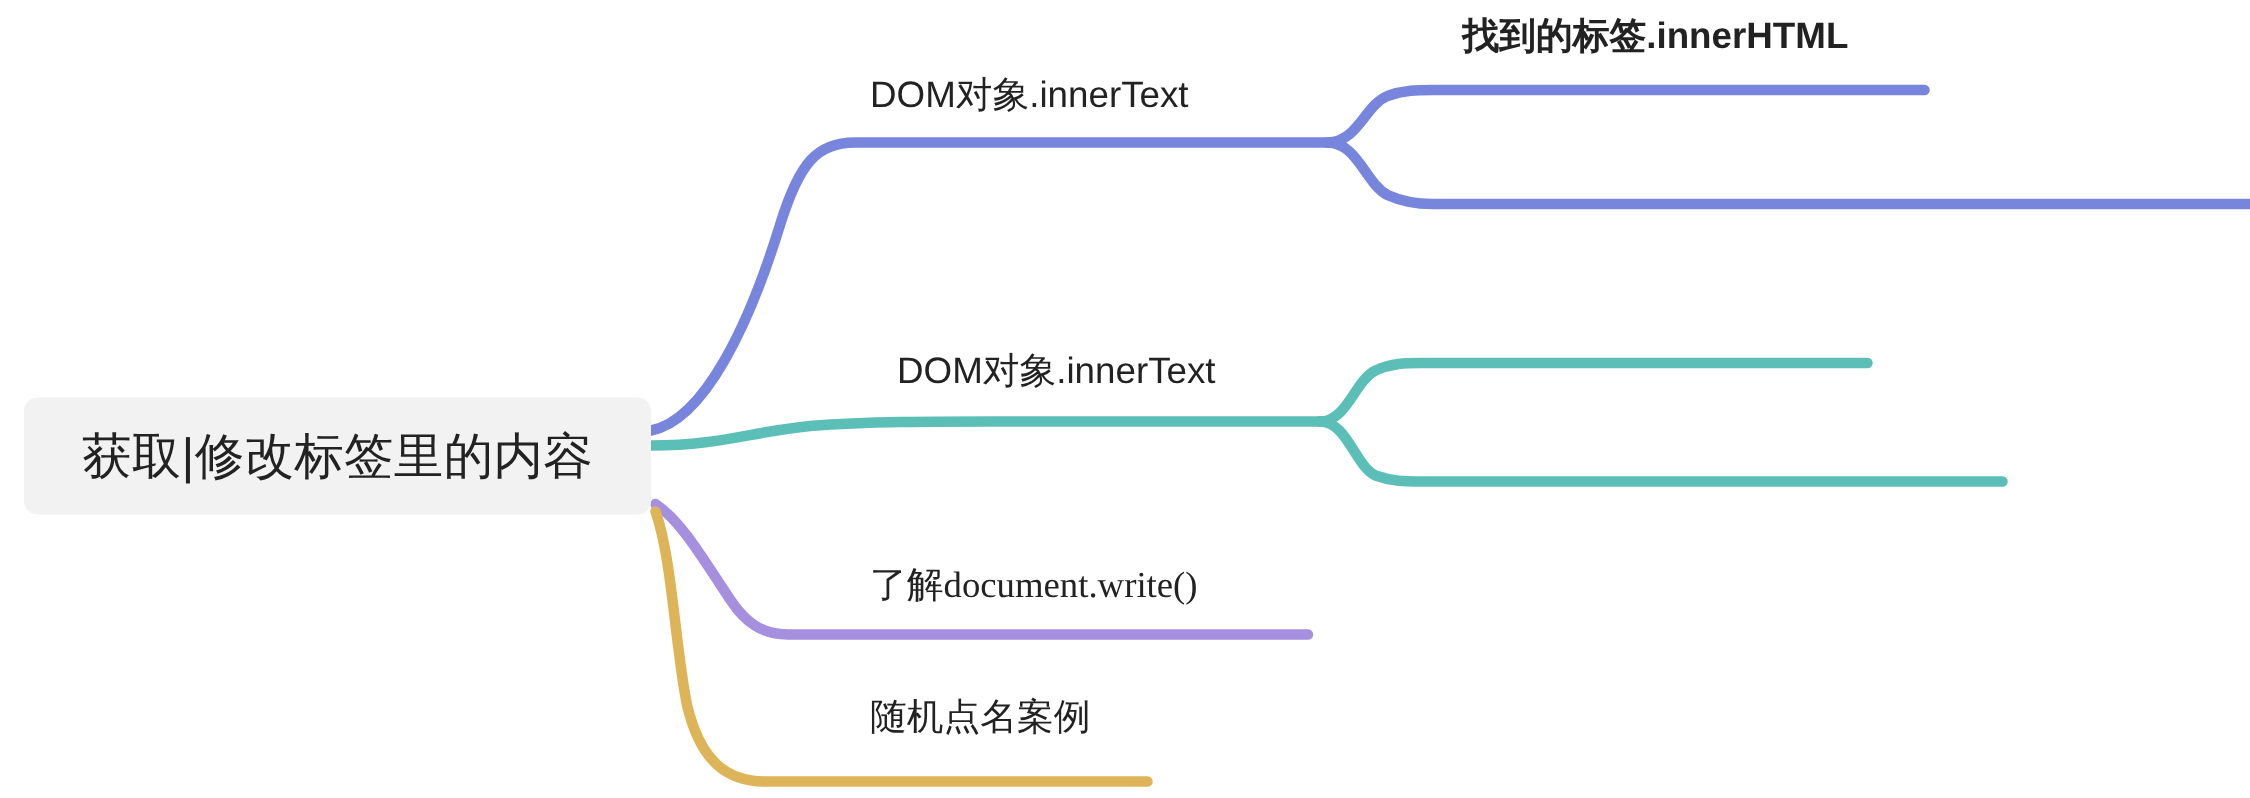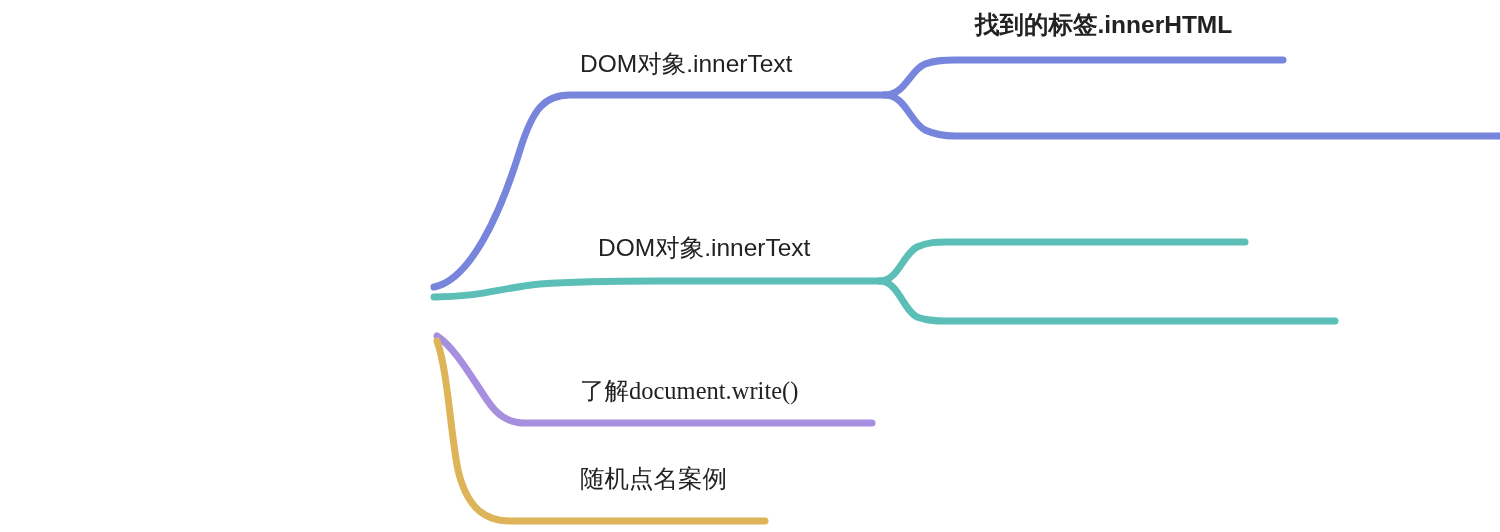--- a/index.html
+++ b/index.html
@@ -79,20 +79,23 @@
 
     <path d="M 434 297 C 480 297 500 288 540 284 C 580 281 620 281 660 281 L 880 281" fill="none" stroke="#5bbfb8" stroke-width="7" stroke-linecap="round"></path>
     <path d="M 880 281 C 898 281 903 254 917 247 C 928 242 937 242 947 242 L 1245 242" fill="none" stroke="#5bbfb8" stroke-width="7" stroke-linecap="round"></path>
     <path d="M 880 281 C 898 281 903 310 917 317 C 928 321 937 321 947 321 L 1335 321" fill="none" stroke="#5bbfb8" stroke-width="7" stroke-linecap="round"></path>
 
     <path d="M 437 336 C 455 348 470 375 487 400 C 497 415 508 423 525 423 L 872 423" fill="none" stroke="#a78fe0" stroke-width="7" stroke-linecap="round"></path>
 
     <path d="M 437 341 C 448 372 450 430 458 470 C 467 508 485 521 510 521 L 765 521" fill="none" stroke="#ddb457" stroke-width="7" stroke-linecap="round"></path>
   </svg>
 
+  <div class="node root-node">
+    <span class="root-label">获取|修改标签里的内容</span>
+  </div>
 
   <div class="node branch-label n-dom-html">DOM对象.innerText</div>
 
   <div class="node branch-label n-dom-text">DOM对象.innerText</div>
 
   <div class="node branch-label n-docwrite">了解document.write()</div>
 
   <div class="node branch-label n-random">随机点名案例</div>
 
   <div class="node leaf-label n-leaf-html1">找到的标签.innerHTML</div>

